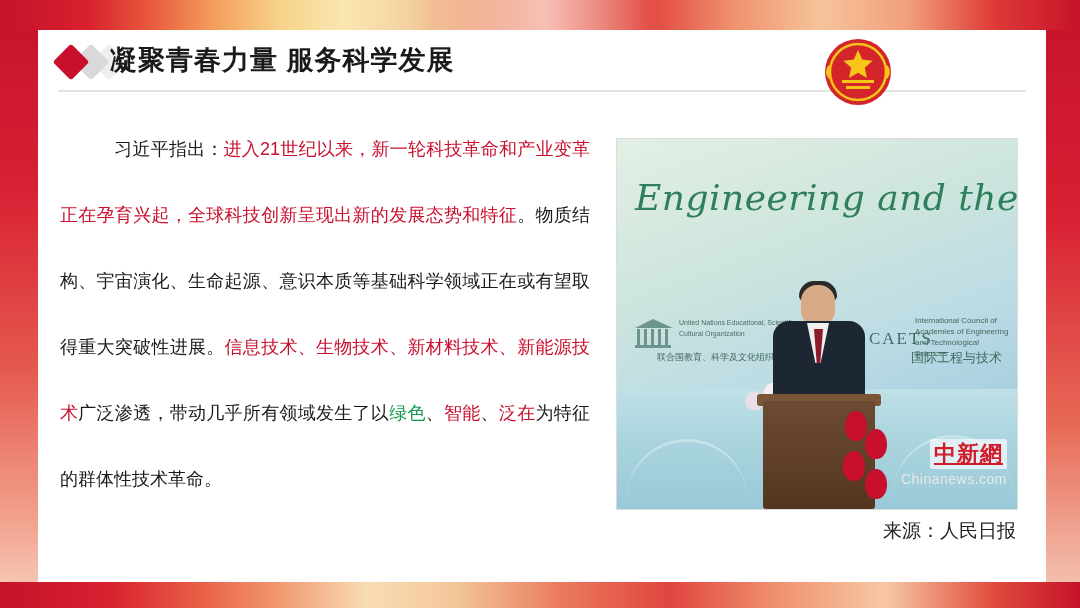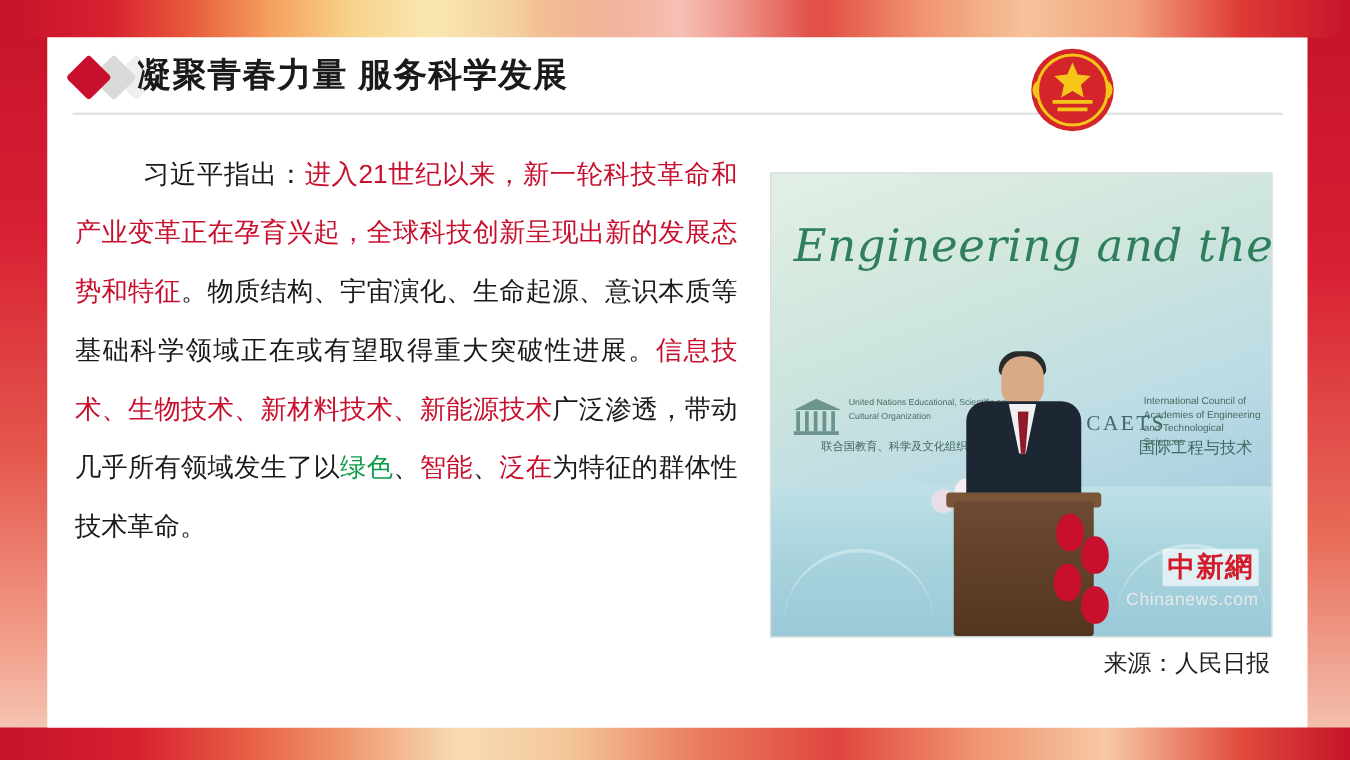--- a/index.html
+++ b/index.html
@@ -100,22 +100,22 @@
   .emblem {
     position: absolute;
     right: 14px; top: 6px;
     width: 72px; height: 72px;
   }
   
   .body-text {
     position: absolute;
     left: 22px; top: 86px;
     width: 530px;
-    font-size: 21px;
-    line-height: 47px;
+    font-size: 18px;
+    line-height: 66px;
     color: #1a1a1a;
     text-align: justify;
     text-justify: inter-ideograph;
   }
   .body-text .indent { display: inline-block; width: 54px; }
   .hl { color: #c8102e; }
   .hl-green { color: #0f9b4c; }
   
   .figure {
     position: absolute;
@@ -270,20 +270,21 @@
   }
   .wm-logo {
     font-size: 22px;
     font-weight: bold;
     color: #d11a2a;
     letter-spacing: 1px;
     background: rgba(255,255,255,.65);
     padding: 0 4px;
     border-radius: 2px;
     display: inline-block;
+    text-decoration: underline;
   }
   .wm-url {
     font-size: 14px;
     color: #e8e8e8;
     letter-spacing: .5px;
     display: block;
     margin-top: 2px;
   }
   .source {
     position: absolute;

